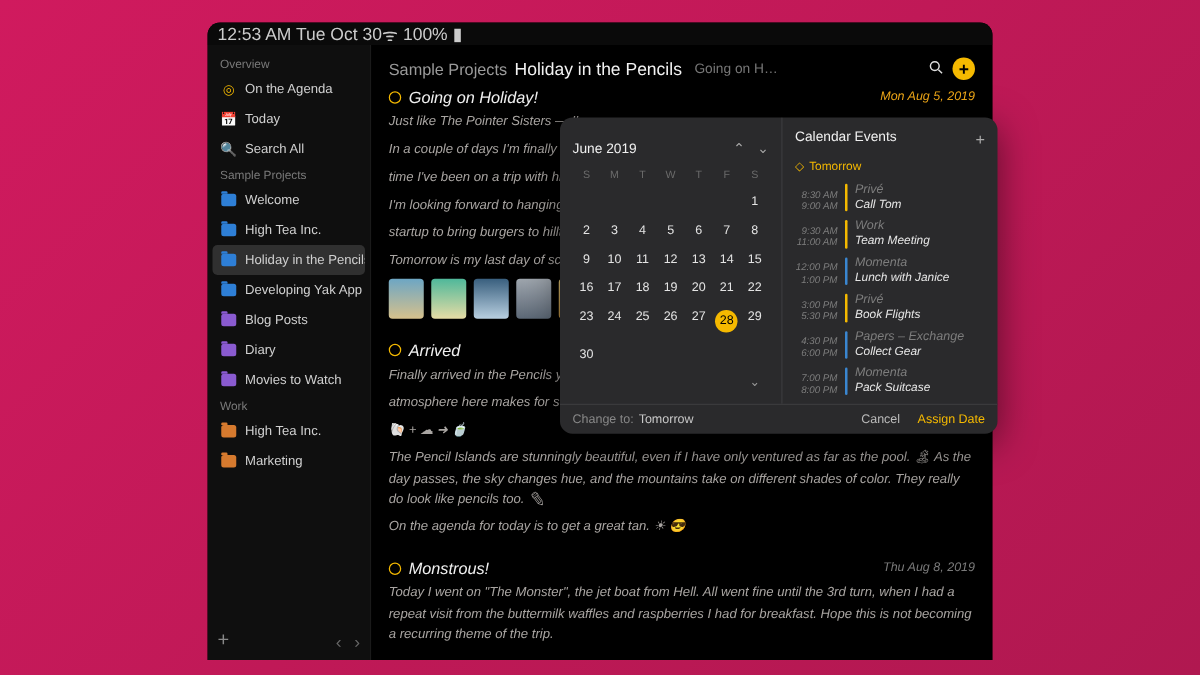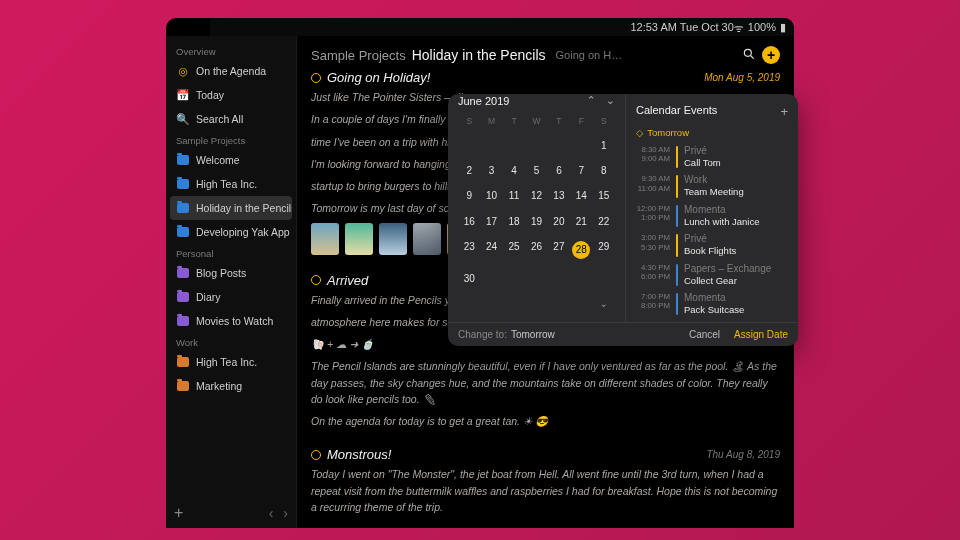--- a/index.html
+++ b/index.html
@@ -18,26 +18,25 @@
     left: 166px; top: 18px;
     width: 628px; height: 510px;
     background: #000;
     border-radius: 10px 10px 0 0;
     overflow: hidden;
     display: flex;
     flex-direction: column;
   }
   .statusbar {
     height: 18px;
-    display: flex; justify-content: flex-end; align-items: center;
+    display: flex; justify-content: flex-start; align-items: center;
     padding: 0 8px;
-    font-size: 11px;
+    font-size: 14px;
     color: #ccc;
     background: #0a0a0a;
-    margin-left: 44px;
   }
   .statusbar .right { display:flex; gap:4px; align-items:center; }
   .app {
     flex: 1;
     display: flex;
     overflow: hidden;
   }
   
   .sidebar {
     width: 131px;
@@ -148,37 +147,37 @@
     width: 350px;
     background: #2a2a2c;
     border-radius: 10px;
     box-shadow: 0 8px 30px rgba(0,0,0,.5);
     display: flex; flex-direction: column;
     overflow: hidden;
     font-size: 10px;
     z-index: 10;
   }
   .popover-top { display:flex; }
-  .cal-pane { width: 178px; padding: 0 10px 4px; border-right:1px solid #3a3a3c; display:flex; flex-direction:column; }
+  .cal-pane { width: 178px; padding: 18px 10px 4px; border-right:1px solid #3a3a3c; display:flex; flex-direction:column; }
   .cal-head { display:flex; align-items:center; justify-content:space-between; margin-bottom:6px; font-size:11px;}
   .cal-head .month { color:#f0f0f0; }
   .cal-arrows { display:flex; gap:10px; color:#aaa; font-size:11px;}
   .cal-grid { display:grid; grid-template-columns:repeat(7,1fr); gap:0; text-align:center; flex:1;}
   .cal-dow { color:#6b6b6b; font-size:8.5px; padding:3px 0 5px; }
   .cal-day { color:#e4e4e4; font-size:10px; padding:5px 0; }
   .cal-day.empty { color:transparent; }
   .cal-day.selected span {
     display:inline-block; width:18px; height:18px; line-height:18px;
     background:#f5b900; color:#000; border-radius:50%;
   }
   .ev-pane { flex:1; padding: 10px 10px 4px; display:flex; flex-direction:column;}
   .ev-head { display:flex; align-items:flex-start; justify-content:space-between; font-size:11px; color:#f0f0f0; margin-bottom:6px;}
   .ev-head .ev-plus { color:#aaa; font-size:13px;}
   .ev-tomorrow { display:flex; align-items:center; gap:4px; color:#f5b900; font-size:9.5px; margin:2px 0 4px;}
-  .ev-row { display:flex; align-items:flex-start; gap:6px; padding:3px 0;}
+  .ev-row { display:flex; align-items:flex-end; gap:6px; padding:3px 0;font-style:italic;}
   .ev-time { width:34px; text-align:right; color:#7d7d7d; font-size:7.8px; line-height:1.2; }
   .ev-bar { width:2px; align-self:stretch; background:#f5b900; border-radius:1px; margin-top:1px;}
   .ev-bar.blue { background:#3a86d0; }
   .ev-info { flex:1; line-height:1.2; }
   .ev-cat { color:#7d7d7d; font-size:10px; }
   .ev-title { color:#e6e6e6; font-size:9.5px; }
   .popover-bottom {
     border-top:1px solid #3a3a3c;
     padding: 6px 10px;
     display:flex; align-items:center;
@@ -235,21 +234,20 @@
             <span class="folder blue"></span>
           </span>
           <span>Holiday in the Pencils</span>
         </div>
         <div class="side-item">
           <span class="sb-icon">
             <span class="folder blue"></span>
           </span>
           <span>Developing Yak App</span>
         </div>
-        <div class="side-section">Personal</div>
         <div class="side-item">
           <span class="sb-icon">
             <span class="folder purple"></span>
           </span>
           <span>Blog Posts</span>
         </div>
         <div class="side-item">
           <span class="sb-icon">
             <span class="folder purple"></span>
           </span>

